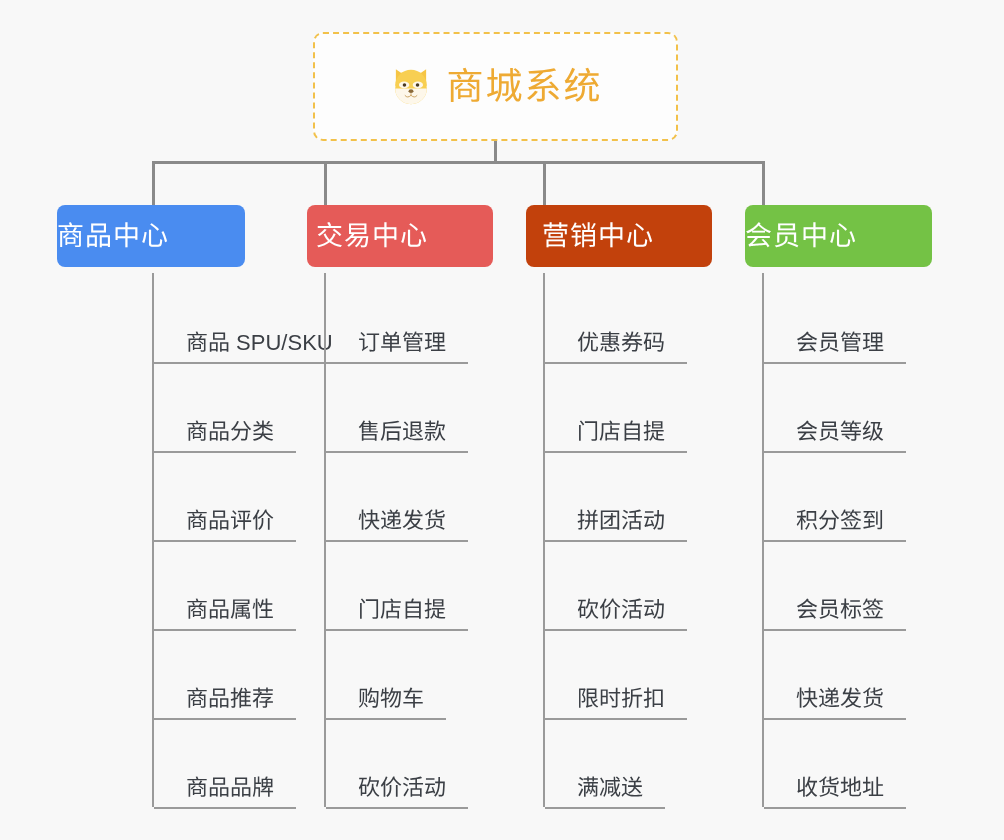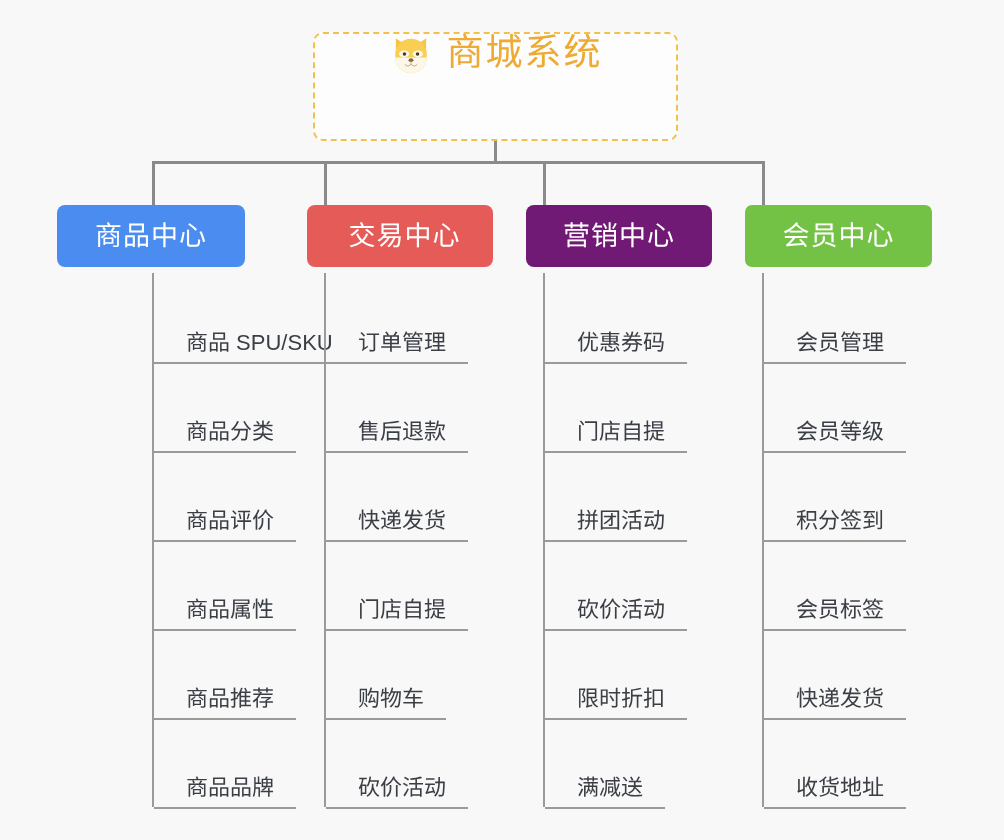--- a/index.html
+++ b/index.html
@@ -29,20 +29,21 @@
     position: absolute;
     left: 313px;
     top: 32px;
     width: 365px;
     height: 109px;
     box-sizing: border-box;
     background: #fdfdfd;
     border: 2px dashed #f2c14a;
     border-radius: 10px;
     display: flex;
+    align-items: center;
     justify-content: center;
     gap: 14px;
   }
   .root-title {
     font-size: 37px;
     color: #eeaa33;
     letter-spacing: 2px;
     line-height: 1;
     white-space: nowrap;
   }
@@ -88,21 +89,20 @@
     background: #8a8a8a;
   }
 
   .cat-box {
     position: absolute;
     top: 44px;
     height: 62px;
     border-radius: 8px;
     display: flex;
     align-items: center;
-    justify-content: center;
     box-sizing: border-box;
   }
   .cat-label {
     color: #ffffff;
     font-size: 27px;
     letter-spacing: 1px;
     line-height: 1;
     white-space: nowrap;
   }
 
@@ -249,21 +249,21 @@
           </div>
           <div class="leaf" style="top: 445px;">
             <div class="leaf-inner">
               <span class="leaf-label">砍价活动</span>
             </div>
           </div>
         </div>
       </div>
       <div class="branch" style="left: 543px;">
         <div class="branch-drop"></div>
-        <div class="cat-box" style="left: -17px; width: 186px; background: #701a75;">
+        <div class="cat-box" style="left: -17px; width: 186px; background: #c2410c; padding-left: 16px;">
           <span class="cat-label">营销中心</span>
         </div>
         <div class="rail" style="top: 112px; height: 534px;"></div>
         <div class="leaf-list">
           <div class="leaf" style="top: 0px;">
             <div class="leaf-inner">
               <span class="leaf-label">优惠券码</span>
             </div>
           </div>
           <div class="leaf" style="top: 89px;">
@@ -288,21 +288,21 @@
           </div>
           <div class="leaf" style="top: 445px;">
             <div class="leaf-inner">
               <span class="leaf-label">满减送</span>
             </div>
           </div>
         </div>
       </div>
       <div class="branch" style="left: 762px;">
         <div class="branch-drop"></div>
-        <div class="cat-box" style="left: -17px; width: 187px; background: rgb(116, 194, 69); border-radius: 7px;">
+        <div class="cat-box" style="left: -17px; width: 187px; background: rgb(116, 194, 69);">
           <span class="cat-label">会员中心</span>
         </div>
         <div class="rail" style="top: 112px; height: 534px;"></div>
         <div class="leaf-list">
           <div class="leaf" style="top: 0px;">
             <div class="leaf-inner">
               <span class="leaf-label">会员管理</span>
             </div>
           </div>
           <div class="leaf" style="top: 89px;">

